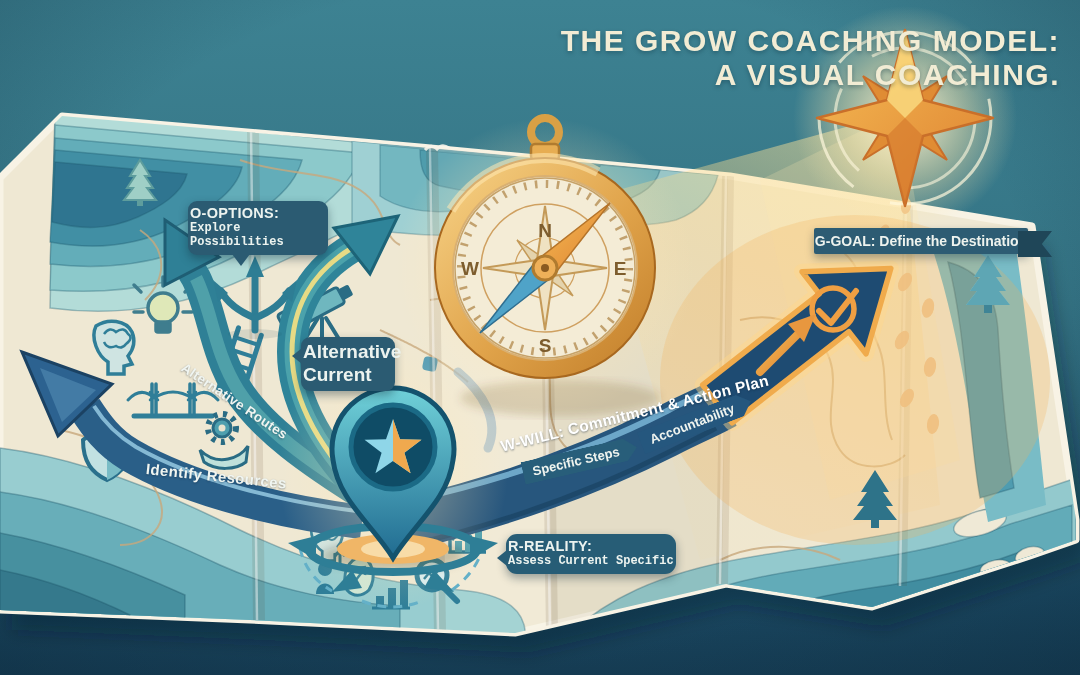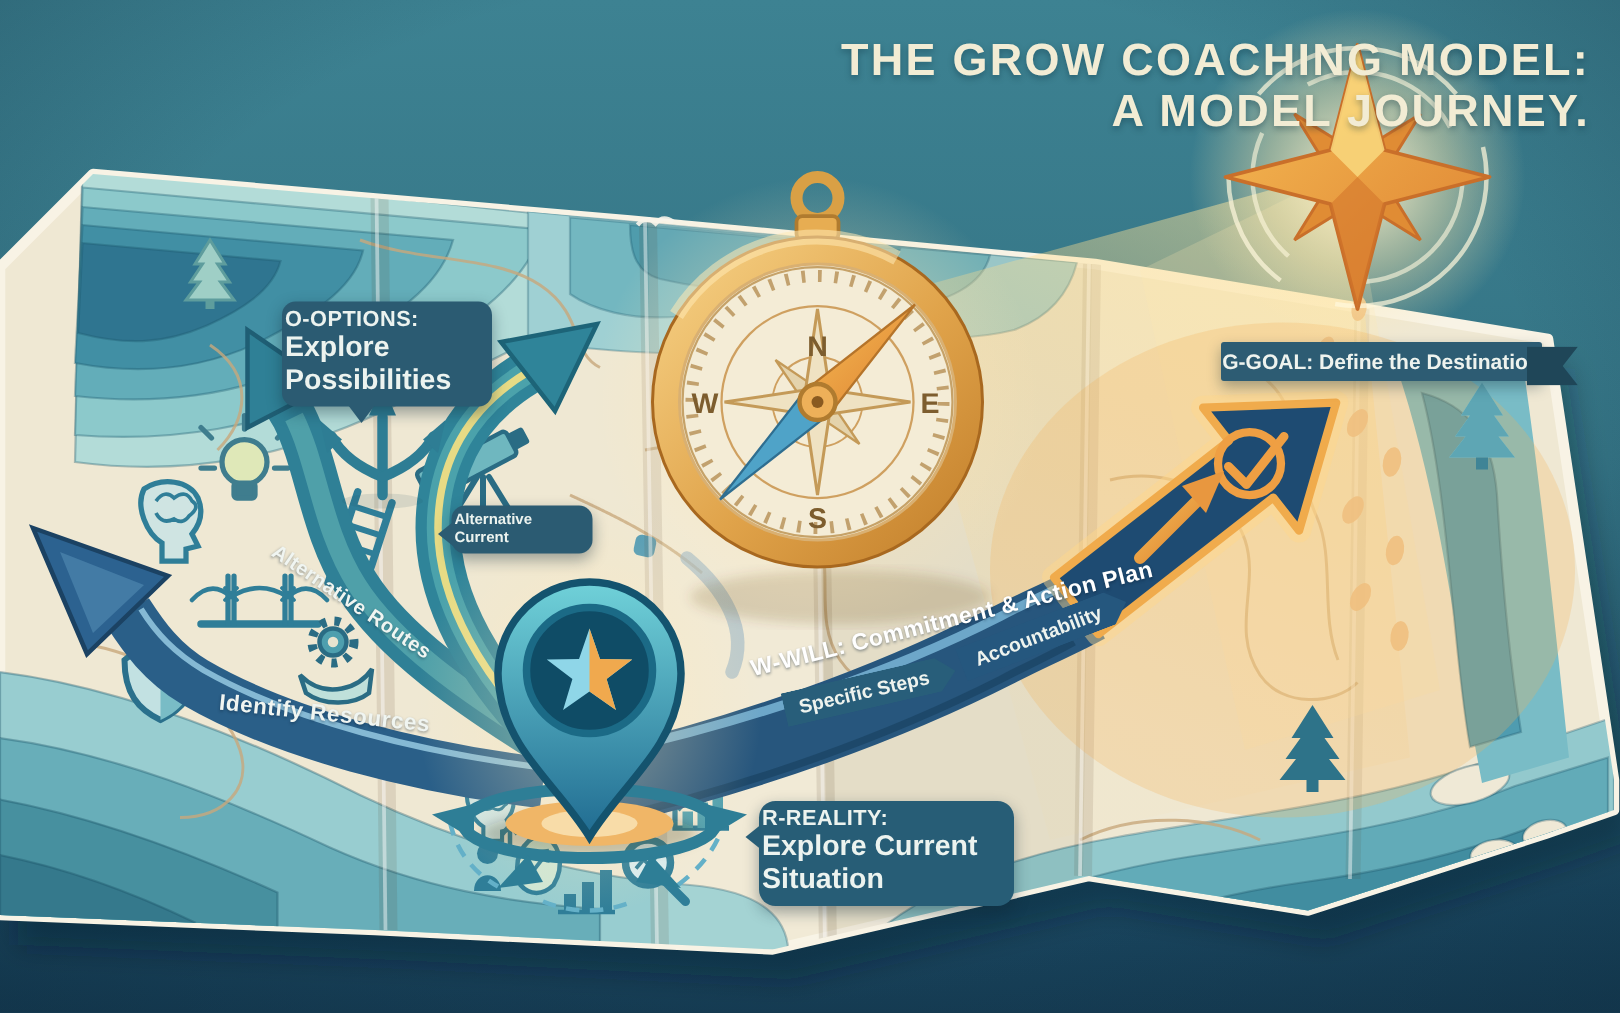--- a/index.html
+++ b/index.html
@@ -15,25 +15,25 @@
     position:absolute;left:0;top:24px;width:1060px;text-align:right;
     color:#f2ecd4;font-weight:800;font-size:30px;letter-spacing:1.5px;line-height:1.12;
     text-shadow:0 2px 4px rgba(10,40,55,.35);
   }
   
   .callout{
     position:absolute;background:#2b5b72;color:#ecf3ef;font-weight:700;
     border-radius:9px;box-shadow:0 4px 10px rgba(15,40,55,.4);
   }
   .callout .h{font-size:14.5px;letter-spacing:.3px;}
-  .callout .s{font-size:19px;}
+  .callout .s{font-size:12px;font-family:Liberation Mono, monospace;}
   #optionsCallout{left:188px;top:201px;width:136px;padding:4px 2px 6px;}
   #optionsCallout::after{content:"";position:absolute;left:44px;bottom:-11px;
     border:9px solid transparent;border-bottom:none;border-top:12px solid #2b5b72;}
-  #altBox{left:301px;top:337px;width:90px;padding:4px 2px;font-size:10px;line-height:1.2;}
+  #altBox{left:301px;top:337px;width:90px;padding:4px 2px;font-size:19px;line-height:1.2;}
   #altBox::before{content:"";position:absolute;left:-9px;top:11px;
     border:8px solid transparent;border-left:none;border-right:10px solid #2b5b72;}
   #realityCallout{left:506px;top:534px;width:166px;padding:4px 2px 6px;border-radius:11px;background:#275d76;}
   #realityCallout::before{content:"";position:absolute;left:-9px;top:16px;
     border:8px solid transparent;border-left:none;border-right:10px solid #275d76;}
   
   #goalBanner{
     position:absolute;left:814px;top:228px;width:214px;height:26px;background:#2d5c73;
     color:#eef3ee;font-weight:700;font-size:14px;line-height:26px;text-align:center;
     border-radius:2px;box-shadow:0 4px 9px rgba(15,40,55,.35);
@@ -386,41 +386,41 @@
     <circle cx="905" cy="118" r="70" fill="none" stroke="#fff8dd" stroke-width="3" opacity="0.6" stroke-dasharray="110 50 90 45"></circle>
     <polygon points="905,102 947,76 921,118 947,160 905,134 863,160 889,118 863,76" fill="#e08c34" stroke="#c96f2a" stroke-width="2"></polygon>
     <polygon points="905,30 923,100 993,118 923,136 905,206 887,136 817,118 887,100" fill="url(#goldG)" stroke="#c96f2a" stroke-width="2.5" stroke-linejoin="round"></polygon>
     <polygon points="905,30 923,100 905,118 887,100" fill="#f9d87e" opacity="0.85"></polygon>
     <polygon points="905,118 923,136 905,206 887,136" fill="#d3762c" opacity="0.6"></polygon>
   </g>
 </svg>
 
   <div id="title">
     <div>THE GROW COACHING MODEL:</div>
-    <div>A MODEL JOURNEY.</div>
+    <div>A VISUAL COACHING.</div>
   </div>
 
   <div id="optionsCallout" class="callout">
     <div class="h">O-OPTIONS:</div>
     <div class="s">Explore Possibilities</div>
   </div>
 
   <div id="altBox" class="callout">
     <div>Alternative</div>
     <div>Current</div>
   </div>
 
   <div id="goalBanner">
     <span>G-GOAL: Define the Destination</span>
     <span class="fold"></span>
   </div>
 
   <div id="realityCallout" class="callout">
     <div class="h">R-REALITY:</div>
-    <div class="s">Explore Current Situation</div>
+    <div class="s">Assess Current Specific</div>
   </div>
 
   <div id="willText" class="txt">W-WILL: Commitment &amp; Action Plan</div>
   <div id="identifyText" class="txt">Identify Resources</div>
   <div id="altPathText" class="txt">Alternative Routes</div>
 
   <div id="specificTag" class="tag">Specific Steps</div>
   <div id="accountTag" class="tag">Accountability</div>
 
 </div>

